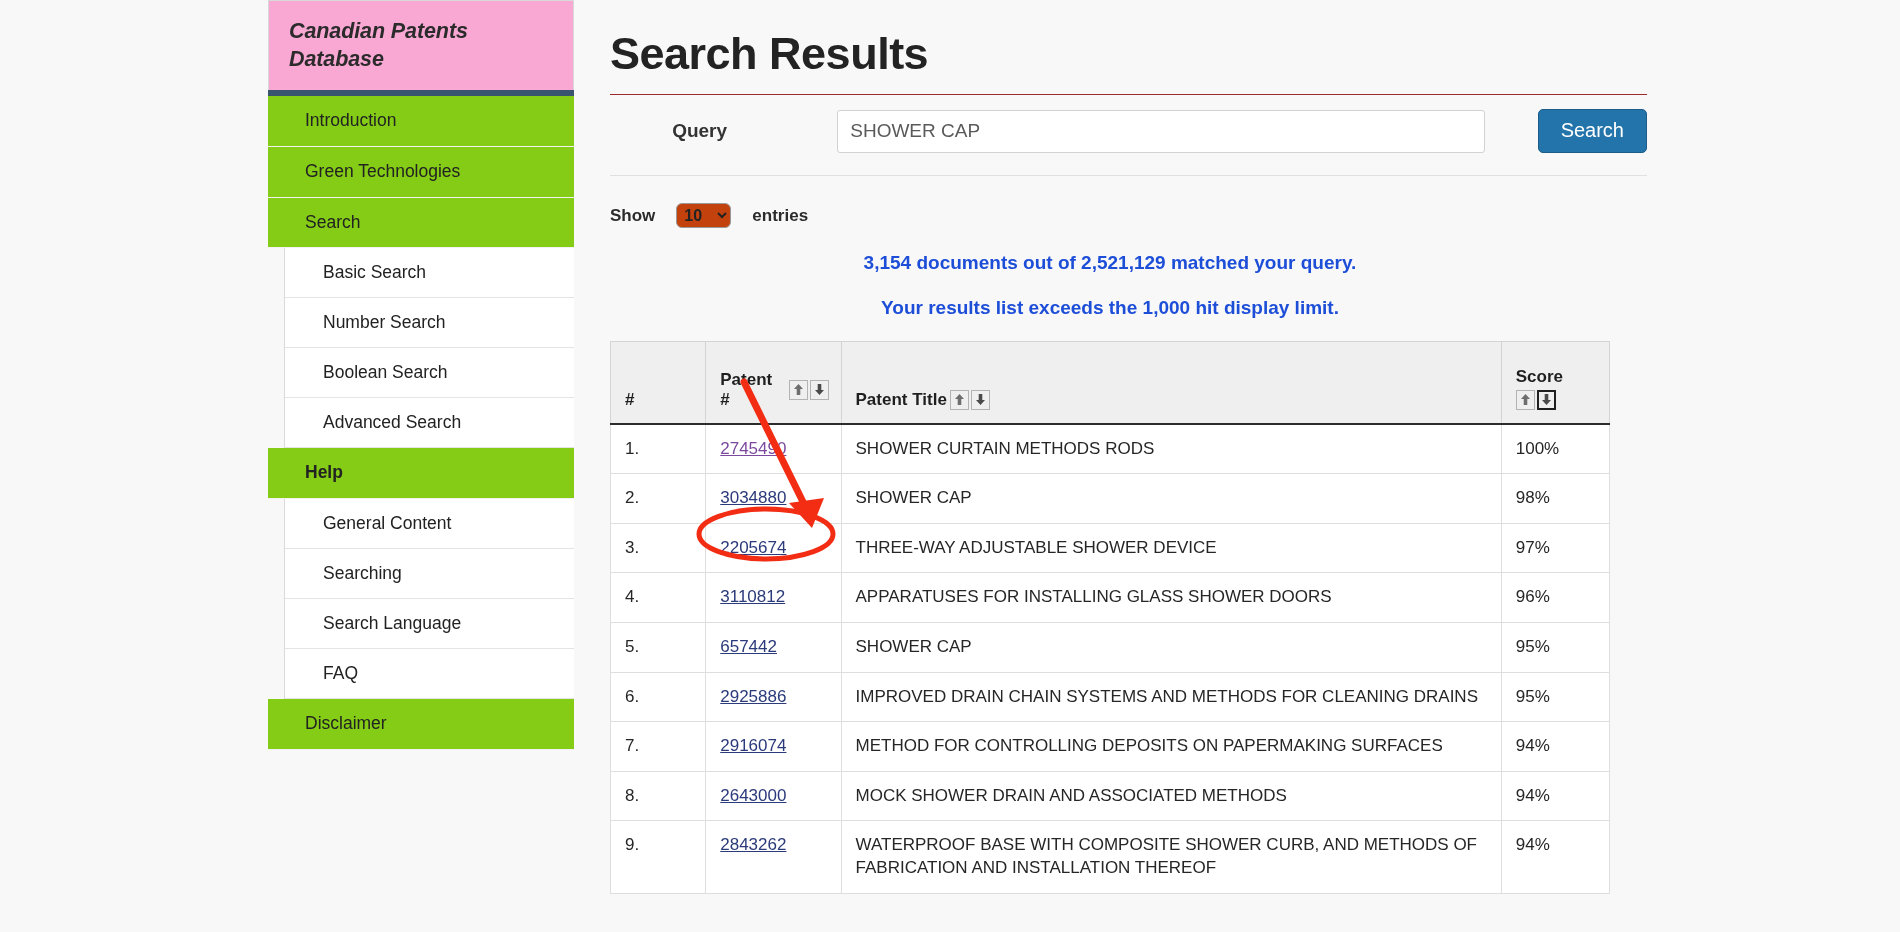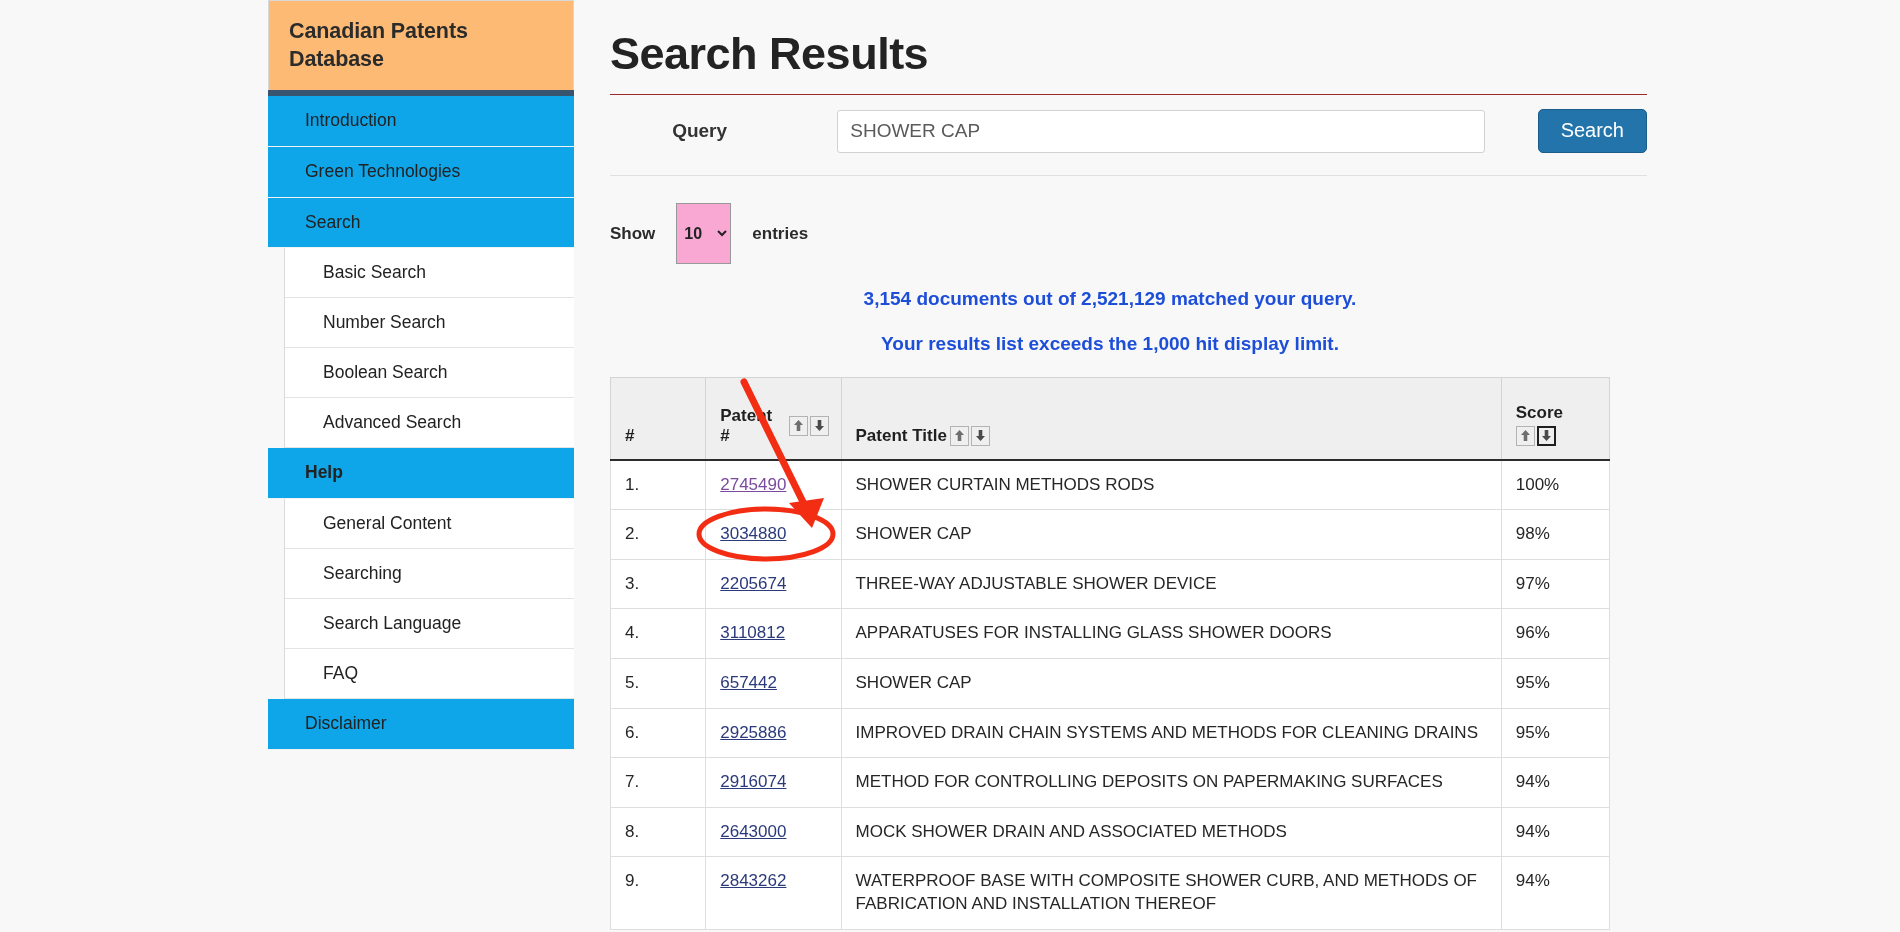--- a/index.html
+++ b/index.html
@@ -22,40 +22,41 @@
     background: #f8f8f8;
   }
 
   
   .sidebar {
     position: absolute;
     left: 268px; top: 0px;
     width: 306px;
   }
   .sidebar-title-box {
-    background: #fdba74;
+    background: #f9a8d4;
     border: 1px solid #d8d8d8;
     border-bottom: none;
     padding: 16px 7px 16px 20px;
+    font-style: italic;
   }
   .sidebar-title {
     font-size: 21.5px;
     font-weight: bold;
     color: #2b2b2b;
     line-height: 1.32;
     letter-spacing: -0.1px;
   }
   .sidebar-accent {
     height: 6px;
     background: #39546f;
     width: 306px;
   }
   .nav-item {
     display: block;
-    background: #0ea5e9;
+    background: #84cc16;
     border-bottom: 1px solid #f2f2f2;
     padding: 14px 18px 14px 37px;
     font-size: 17.5px;
     color: #222;
     line-height: 1.25;
     cursor: pointer;
   }
   .nav-item.bold { font-weight: bold; }
   .nav-sub-wrap {
     margin-left: 16px;
@@ -142,25 +143,25 @@
     font-weight: bold;
     color: #2b2b2b;
     display: flex;
     align-items: center;
     gap: 21px;
   }
   .entries-select {
     font-size: 16px;
     font-weight: bold;
     font-family: "Liberation Sans", sans-serif;
-    padding: 20px 3px;
+    padding: 2px 3px;
     border: 1px solid #999;
-    background: #f9a8d4;
+    background: #c2410c;
     color: #222;
-    border-radius: 0;
+    border-radius: 6px;
   }
 
   .result-line {
     text-align: center;
     font-size: 19px;
     font-weight: bold;
     color: #1d4ed8;
     width: 1000px;
   }
   .result-line.first { margin-top: 24px; }

